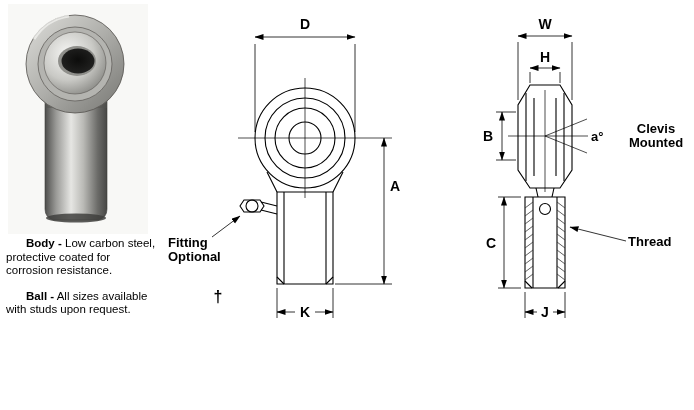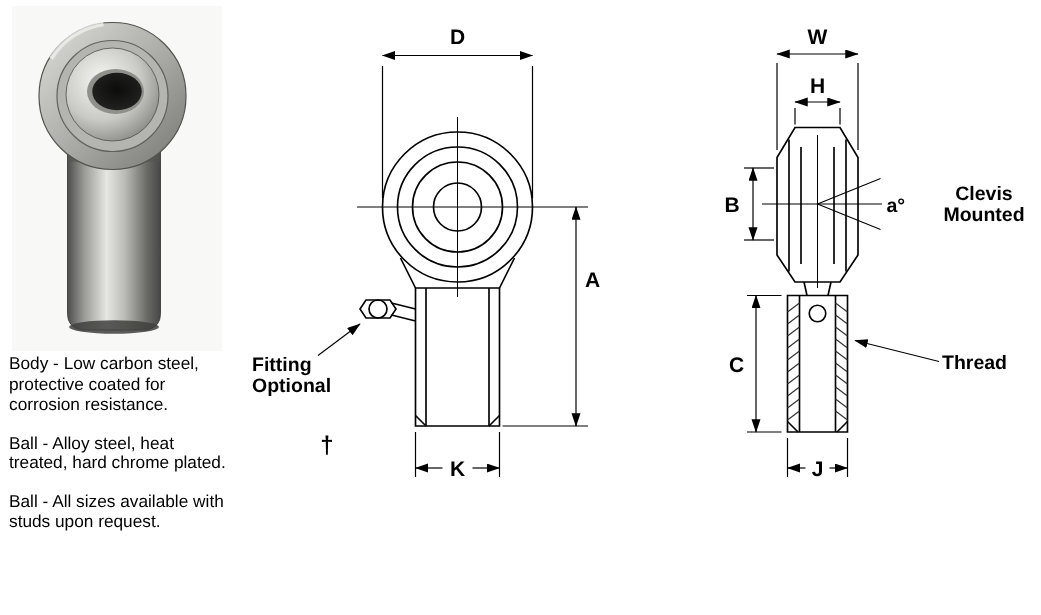--- a/index.html
+++ b/index.html
@@ -10,21 +10,21 @@
     position:relative;
     overflow:hidden;
     color:#000;
   }
   .stage { position:absolute; left:0; top:0; width:694px; height:410px; background:#fff; }
   .photo  { position:absolute; left:8px;  top:4px; }
   .front-view { position:absolute; left:160px; top:0; }
   .side-view  { position:absolute; left:460px; top:0; }
   .notes { position:absolute; left:6px; top:237px; width:152px; font-size:11.5px; line-height:1.18; }
   .notes p { margin-bottom:12px; }
-  .notes b { font-weight:normal; }
+  .notes b { font-weight:bold;margin-left:20px; }
   svg text { font-family:"Liberation Sans", sans-serif; font-weight:bold; fill:#000; }
   .obj  { stroke:#000; stroke-width:1.1; fill:none; }
   .thin { stroke:#000; stroke-width:0.7; fill:none; }
   .dim  { stroke:#000; stroke-width:0.8; fill:none; }
   .hatch{ stroke:#333; stroke-width:0.8; fill:none; }
 </style>
 </head>
 <body>
 
 <div class="stage">
@@ -69,21 +69,20 @@
       <circle cx="67" cy="60" r="37" fill="#b4b4b0" stroke="#63615d" stroke-width="0.8"></circle>
       <circle cx="67" cy="59" r="31" fill="url(#ballGrad)" stroke="#5a5854" stroke-width="0.6"></circle>
       <ellipse cx="69" cy="57" rx="19" ry="15" fill="#8f8f8b"></ellipse>
       <ellipse cx="70" cy="57" rx="16.5" ry="12.5" fill="url(#boreGrad)"></ellipse>
       <path d="M26,35 a49,49 0 0 1 35,-23" stroke="#f2f2ef" stroke-width="3" fill="none" opacity="0.75"></path>
     </g>
   </svg>
 
   <div class="notes">
     <p><b>Body -</b> <span>Low carbon steel, protective coated for corrosion resistance.</span></p>
-    <p><b>Ball -</b> <span>Alloy steel, heat treated, hard chrome plated.</span></p>
     <p><b>Ball -</b> <span>All sizes available with studs upon request.</span></p>
   </div>
 
   <svg class="front-view" width="260" height="340" viewBox="0 0 260 340">
     <defs>
       <marker id="aF" markerWidth="9" markerHeight="8" refX="8.5" refY="3" orient="auto-start-reverse" markerUnits="userSpaceOnUse">
         <path d="M0,0 L9,3 L0,6 Z" fill="#000"></path>
       </marker>
     </defs>
 

